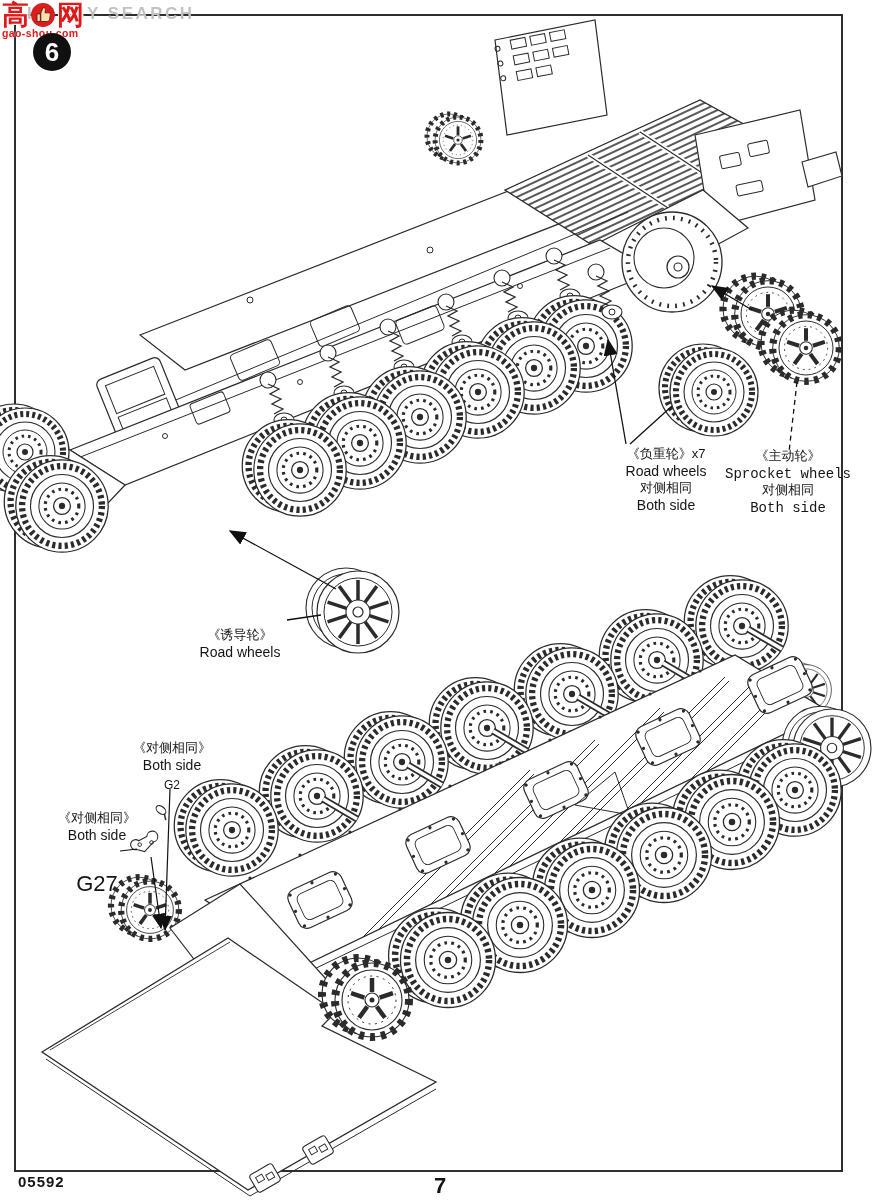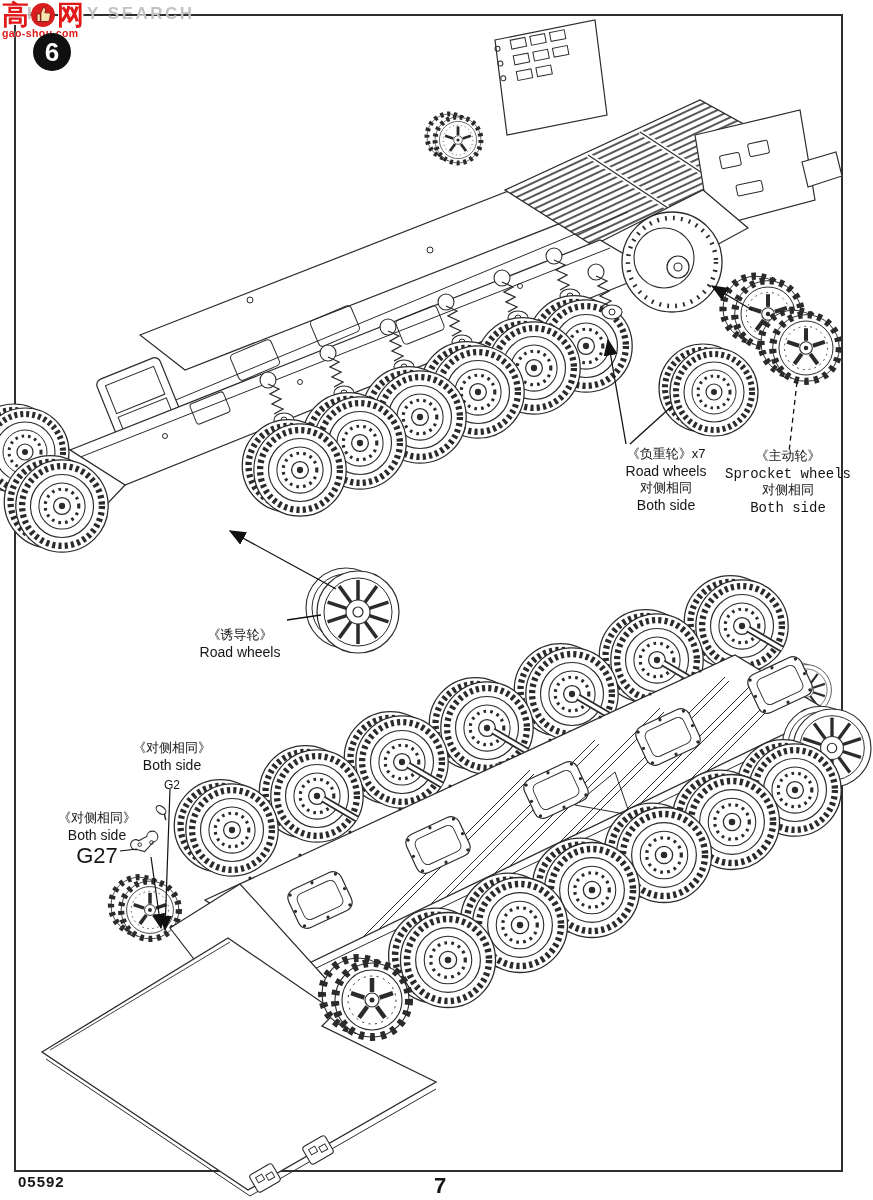--- a/index.html
+++ b/index.html
@@ -5,21 +5,21 @@
   html,body{margin:0;padding:0;background:#fff;}
   #page{position:relative;width:873px;height:1200px;background:#fff;overflow:hidden;
         font-family:"Liberation Sans",sans-serif;color:#151515;}
   #frame{position:absolute;left:14px;top:14px;width:829px;height:1158px;
          border:2px solid #2e2e2e;box-sizing:border-box;z-index:1;}
   #art{position:absolute;left:0;top:0;z-index:2;}
   .lbl{position:absolute;text-align:center;z-index:4;}
   .cn{font-size:13px;line-height:16px;}
   .en{font-size:14px;line-height:18px;}
   .part{font-size:12px;line-height:23px;}
-  #g27-label .part{font-size:22px;}
+  #g27-label .part{font-size:22px;margin-top:28px;}
   .badge{position:absolute;left:33px;top:33px;width:38px;height:38px;border-radius:50%;
          background:#101010;color:#fff;display:flex;align-items:center;justify-content:center;
          font-size:26px;font-weight:bold;z-index:5;}
   .hobby{position:absolute;left:27px;top:4px;font-size:17px;font-weight:bold;
          letter-spacing:2.5px;color:#c2c2c2;z-index:3;white-space:nowrap;}
   .logo{position:absolute;left:2px;top:0;z-index:5;width:130px;}
   .logo-row{display:flex;align-items:center;gap:1px;height:30px;}
   .logo-cjk{font-size:27px;font-weight:bold;color:#e01818;line-height:28px;
             text-shadow:-1px -1px 0 #fff,1px -1px 0 #fff,-1px 1px 0 #fff,1px 1px 0 #fff;}
   .logo-url{font-size:10.5px;font-weight:bold;color:#e01818;letter-spacing:.4px;margin-top:-3px;

